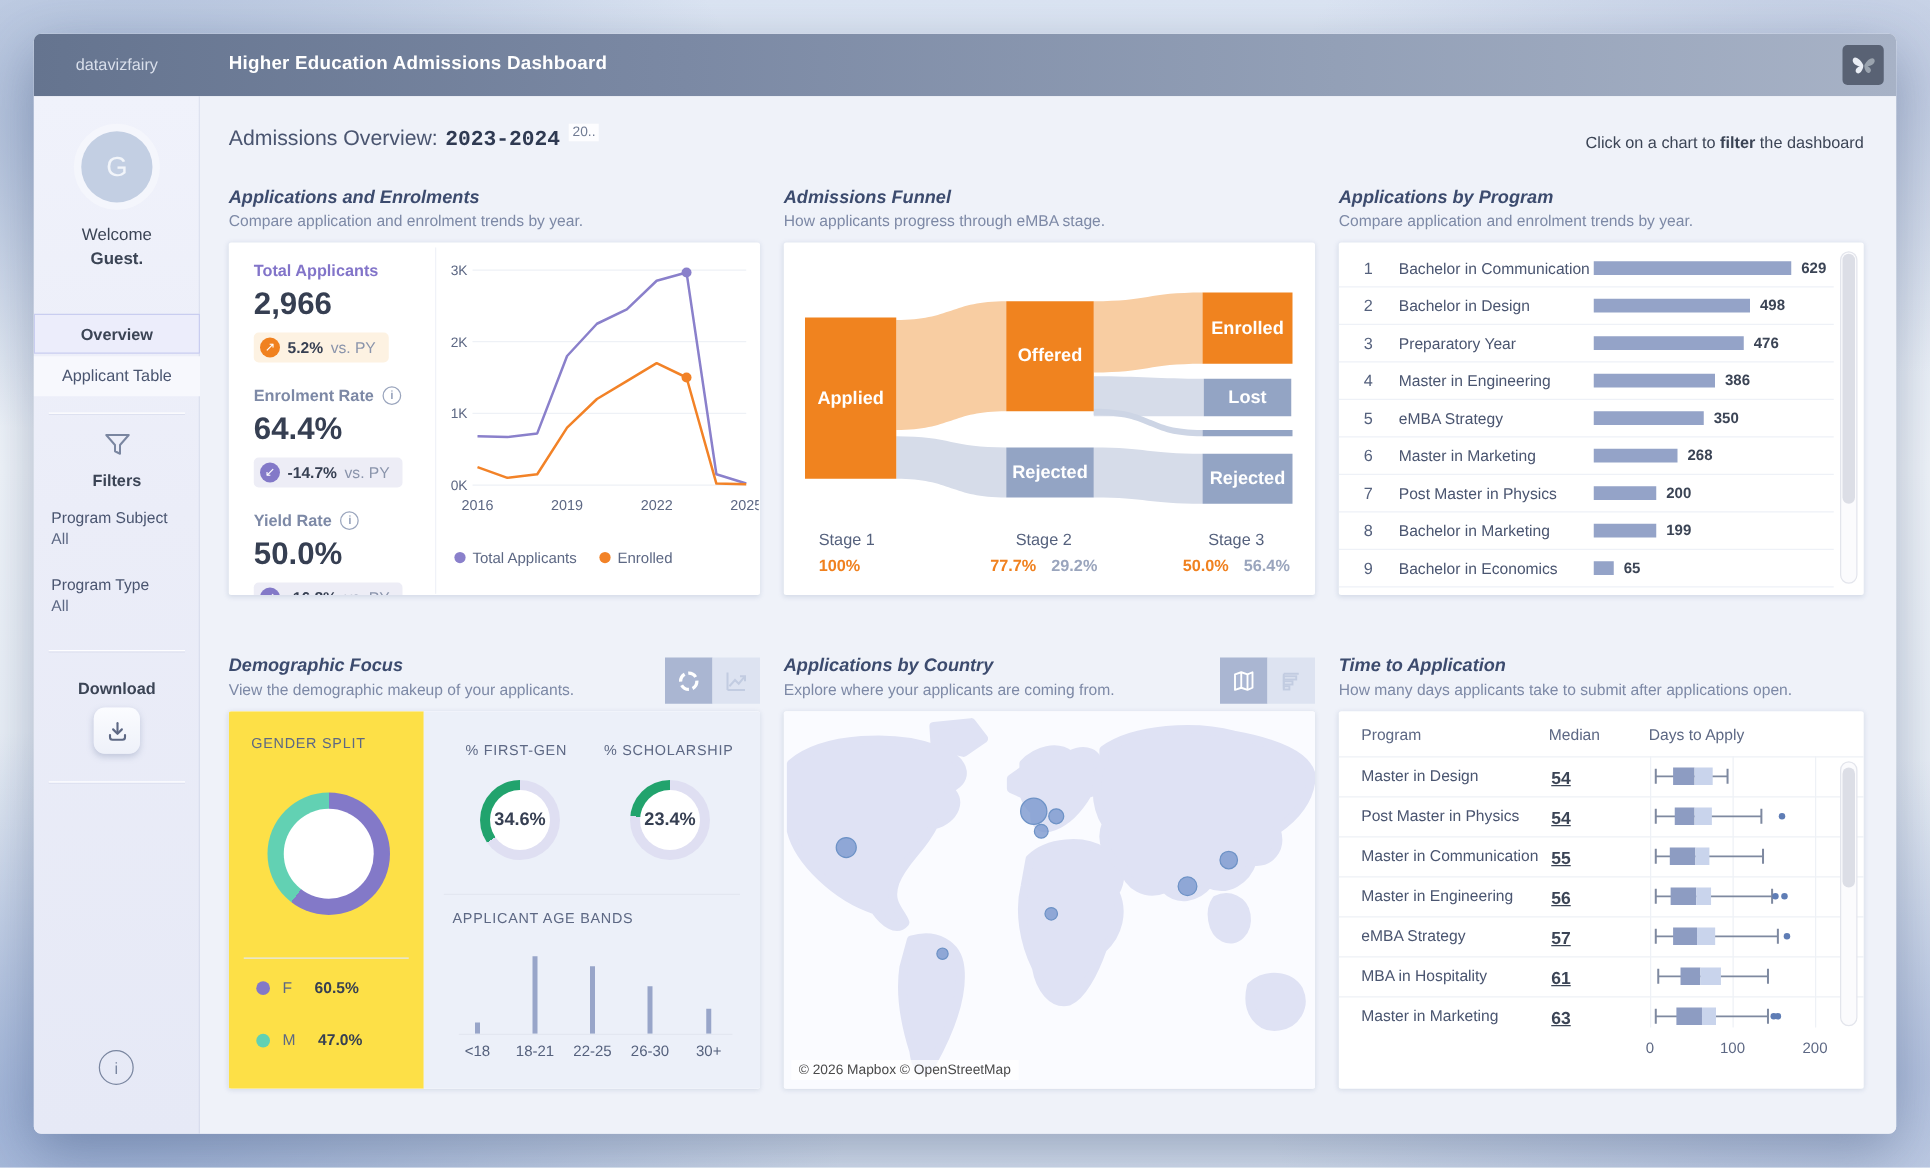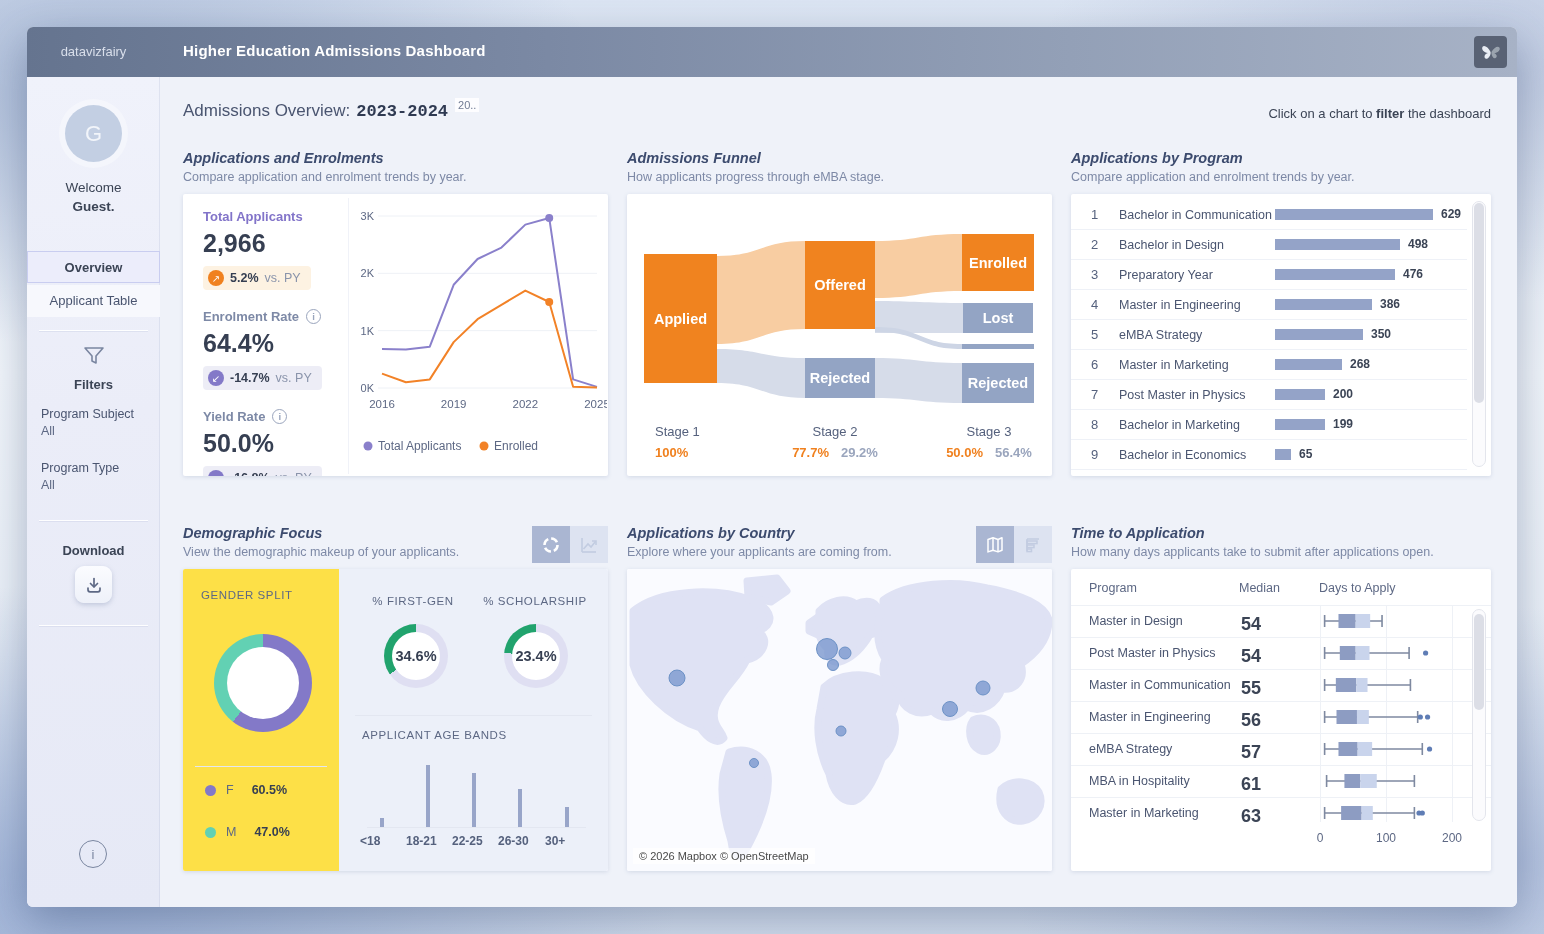--- a/index.html
+++ b/index.html
@@ -107,32 +107,32 @@
   .sec-label{font-size:11.5px;color:#5d6884;letter-spacing:.6px;}
   .donut{position:absolute;left:31px;top:65px;width:98px;height:98px;border-radius:50%;cursor:pointer;}
   .donut::after{content:"";position:absolute;inset:13px;border-radius:50%;background:#fff;}
   .leg-row{position:absolute;left:22px;display:flex;align-items:center;gap:10px;font-size:12.5px;color:#5d6884;}
   .leg-dot{width:11px;height:11px;border-radius:50%;}
   .leg-pct{font-weight:bold;color:#363f52;margin-left:8px;}
   .gauge{position:absolute;top:55px;width:64px;height:64px;border-radius:50%;cursor:pointer;}
   .gauge::after{content:"";position:absolute;inset:8px;border-radius:50%;background:#fff;}
   .gauge span{position:absolute;inset:0;display:flex;align-items:center;justify-content:center;font-size:14.5px;font-weight:bold;color:#363f52;z-index:1;}
   .age-bar{position:absolute;width:4px;background:#98a5c9;cursor:pointer;}
-  .age-lbl{position:absolute;top:265px;width:44px;text-align:left;font-size:12px;color:#55617d;font-weight:bold;}
+  .age-lbl{position:absolute;top:265px;width:44px;text-align:center;font-size:12px;color:#55617d;}
   .demo-div{position:absolute;height:1px;background:#e3e7f1;}
 
   
   .attrib{position:absolute;left:6px;bottom:7px;font-size:11px;color:#4a4a4a;background:rgba(255,255,255,.68);padding:2px 6px;}
 
   
   .thead span{position:absolute;top:12px;font-size:12.5px;color:#5d6884;}
   .trows{position:absolute;left:0;top:36px;right:0;}
   .trow{position:relative;height:31px;border-top:1px solid #eef1f6;cursor:pointer;}
   .tname{position:absolute;left:18px;top:8px;font-size:12.5px;color:#4a5570;white-space:nowrap;}
-  .tmed{position:absolute;left:170px;top:8px;font-size:18px;font-weight:bold;color:#3b4455;}
+  .tmed{position:absolute;left:170px;top:8px;font-size:14px;font-weight:bold;color:#3b4455;text-decoration:underline;}
   .tgrid{position:absolute;top:36px;width:1px;background:#eef1f6;}
   .taxis{position:absolute;top:262px;font-size:12px;color:#5d6884;width:30px;text-align:center;}
 </style>
 </head>
 <body>
 
 <div class="app">
 
   <div class="topbar">
     <div class="brand">datavizfairy</div>

